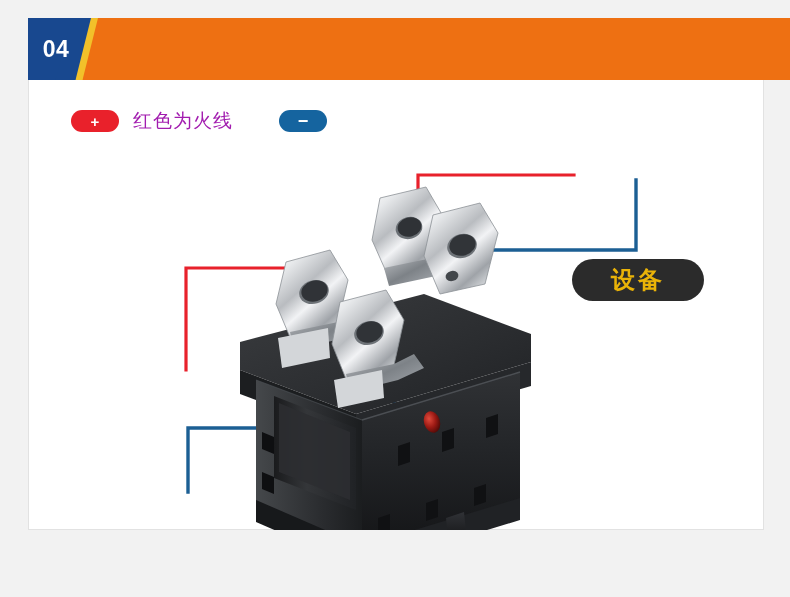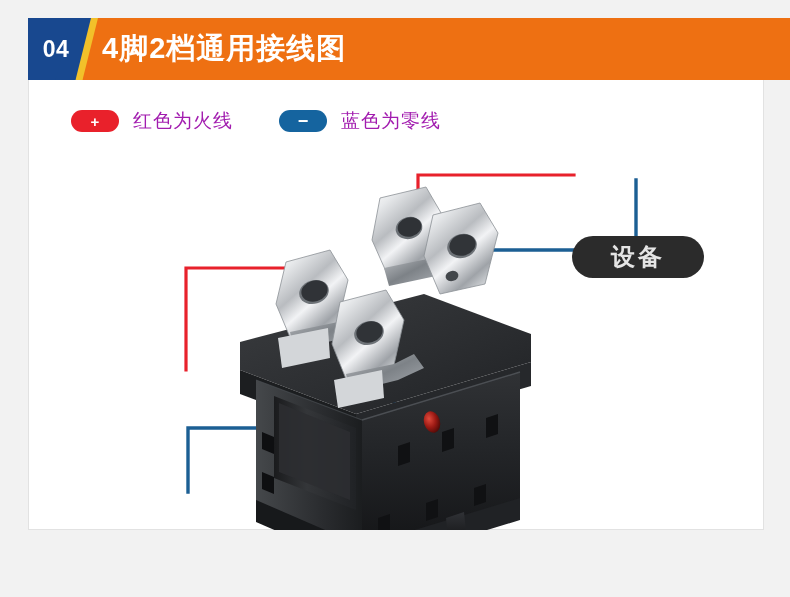--- a/index.html
+++ b/index.html
@@ -61,49 +61,47 @@
   .legend-text{font-size:19px;color:#a21caf;letter-spacing:1px;white-space:nowrap;}
 
   
   .stage{position:absolute;left:28px;top:80px;width:736px;height:450px;}
   .stage svg{position:absolute;left:0;top:0;}
 
   
   .callout{
     position:absolute;background:#2b2b2b;border-radius:22px;
     display:flex;align-items:center;justify-content:center;
-    color:#e5e5e5;font-size:24px;font-weight:bold;letter-spacing:3px;
-    height:42px;z-index:8;
+    color:#eab308;font-size:24px;font-weight:bold;letter-spacing:3px;
+    height:42px;z-index:8;margin-top:23px;
   }
   .callout.device{left:544px;top:156px;width:132px;}
   .callout.power{left:93px;top:369px;width:134px;}
 </style>
 </head>
 <body>
 
 <div class="page">
 
   <div class="card"></div>
 
   <div class="header">
     <div class="hdr-badge"></div>
     <div class="hdr-badge-skew"></div>
     <div class="hdr-slash"></div>
     <div class="hdr-num">04</div>
-    <div class="hdr-title">4脚2档通用接线图</div>
   </div>
 
   <div class="legend">
     <div class="legend-group">
       <div class="pill plus">+</div>
       <div class="legend-text">红色为火线</div>
     </div>
     <div class="legend-group">
       <div class="pill minus">−</div>
-      <div class="legend-text">蓝色为零线</div>
     </div>
   </div>
 
   <div class="stage">
 
     <svg width="736" height="450" viewBox="0 0 736 450">
       <defs>
         <linearGradient id="gBodyTop" x1="0" y1="0" x2="1" y2="1">
           <stop offset="0%" stop-color="#3a3c3f"></stop>
           <stop offset="55%" stop-color="#2c2e31"></stop>

